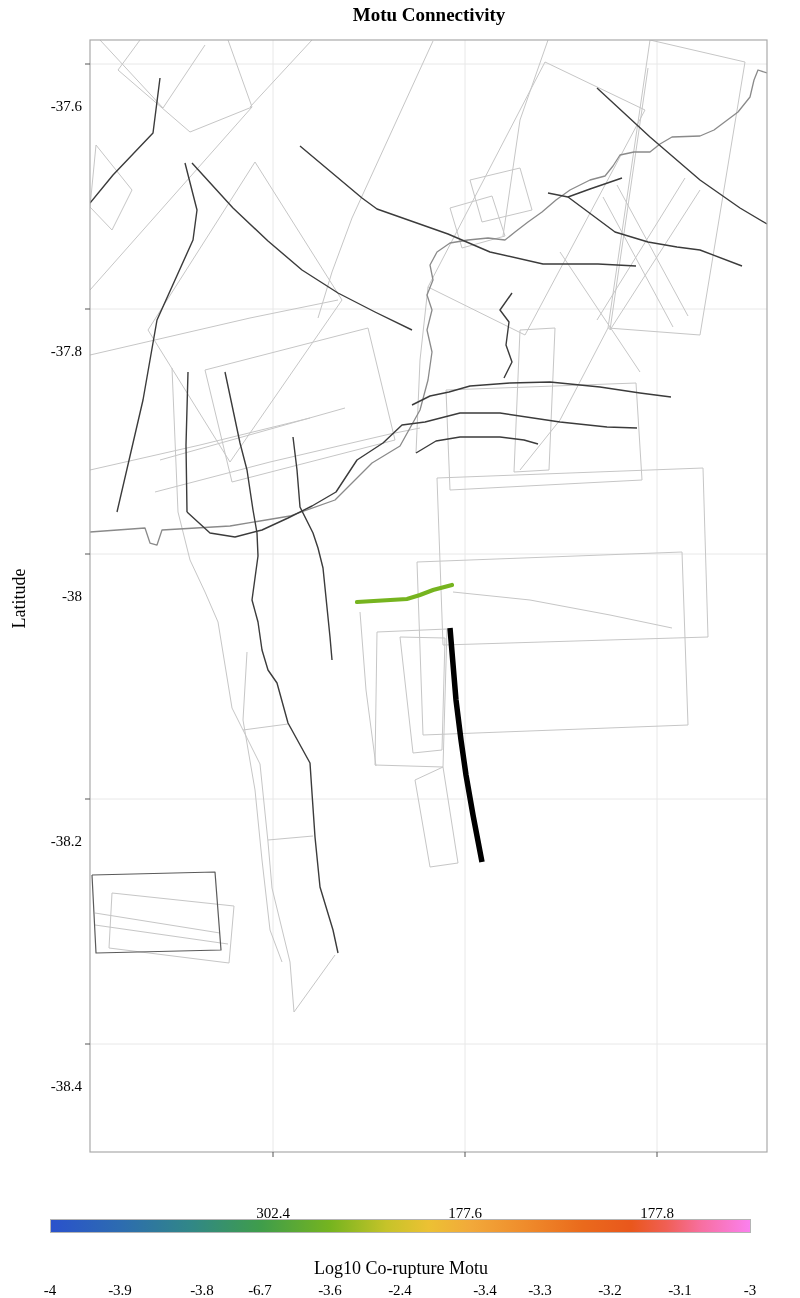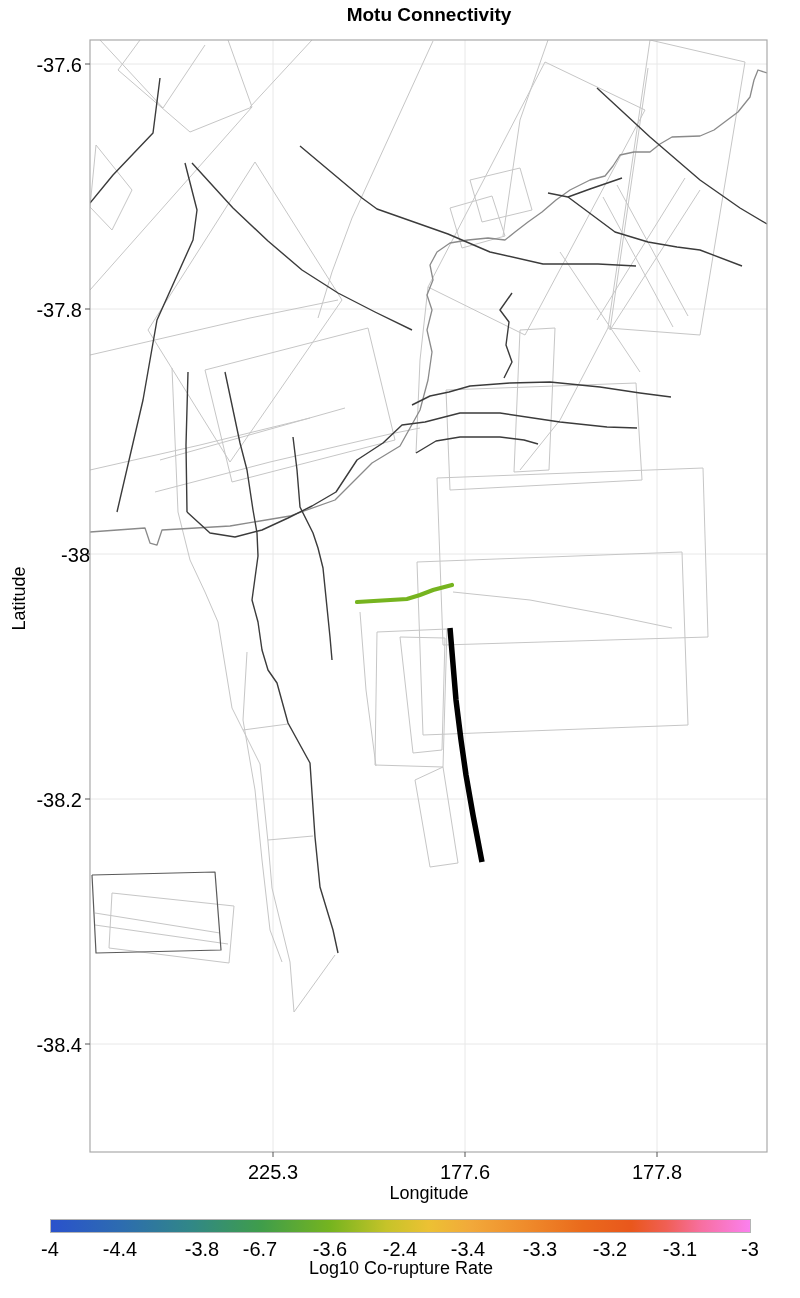--- a/index.html
+++ b/index.html
@@ -1,25 +1,25 @@
 <!DOCTYPE html>
 <html><head>
 <meta charset="utf-8">
 <style>
   html,body{margin:0;padding:0;background:#ffffff;}
   #figure{position:relative;width:800px;height:1298px;background:#ffffff;
-          font-family:Liberation Sans, sans-serif;overflow:hidden;}
+          font-family:Liberation Serif, serif;overflow:hidden;}
   #map-svg{position:absolute;left:0;top:0;}
   .fig-title{position:absolute;left:90px;top:4px;width:678px;text-align:center;
              font-size:19px;font-weight:bold;color:#000;}
   .axis-label{position:absolute;font-size:18px;color:#000;}
   #xlabel{left:90px;top:1183px;width:678px;text-align:center;}
   #ylabel{left:-36px;top:588px;width:110px;text-align:center;
           transform:rotate(-90deg);transform-origin:center;}
-  .tick-label{position:absolute;font-size:20px;color:#000;white-space:nowrap;}
+  .tick-label{position:absolute;font-size:15px;color:#000;white-space:nowrap;margin-top:44px;}
   .ytick{text-align:right;width:70px;}
   .xtick,.cbtick{transform:translateX(-50%);}
   #colorbar{position:absolute;left:50px;top:1219px;width:701px;height:14px;
             border:1px solid #b4b4b4;box-sizing:border-box;}
   #cblabel{left:90px;top:1258px;width:622px;text-align:center;}
 </style>
 </head>
 <body>
 
 <div id="figure">
@@ -100,41 +100,40 @@
       <line x1="465" y1="1152" x2="465" y2="1157" stroke="#555555" stroke-width="1"></line>
       <line x1="657" y1="1152" x2="657" y2="1157" stroke="#555555" stroke-width="1"></line>
       <line x1="85" y1="64" x2="90" y2="64" stroke="#555555" stroke-width="1"></line>
       <line x1="85" y1="309" x2="90" y2="309" stroke="#555555" stroke-width="1"></line>
       <line x1="85" y1="554" x2="90" y2="554" stroke="#555555" stroke-width="1"></line>
       <line x1="85" y1="799" x2="90" y2="799" stroke="#555555" stroke-width="1"></line>
       <line x1="85" y1="1044" x2="90" y2="1044" stroke="#555555" stroke-width="1"></line>
     </svg>
   <div class="fig-title">Motu Connectivity</div>
   <div id="ylabel" class="axis-label">Latitude</div>
-  <div id="xlabel" class="axis-label">Longitude</div>
   <div id="ytick-container">
       <div class="tick-label ytick" style="left: 12px; top: 54px;">-37.6</div>
       <div class="tick-label ytick" style="left: 12px; top: 299px;">-37.8</div>
-      <div class="tick-label ytick" style="left: 20px; top: 544px;">-38</div>
+      <div class="tick-label ytick" style="left: 12px; top: 544px;">-38</div>
       <div class="tick-label ytick" style="left: 12px; top: 789px;">-38.2</div>
       <div class="tick-label ytick" style="left: 12px; top: 1034px;">-38.4</div>
     </div>
   <div id="xtick-container">
-      <div class="tick-label xtick" style="left: 273px; top: 1161px;">225.3</div>
+      <div class="tick-label xtick" style="left: 273px; top: 1161px;">302.4</div>
       <div class="tick-label xtick" style="left: 465px; top: 1161px;">177.6</div>
       <div class="tick-label xtick" style="left: 657px; top: 1161px; text-align: right;">177.8</div>
     </div>
   <div id="colorbar" style="background: linear-gradient(to right, rgb(42, 82, 204) 0%, rgb(45, 108, 176) 10%, rgb(49, 135, 135) 20%, rgb(63, 157, 75) 30%, rgb(118, 180, 31) 40%, rgb(198, 195, 41) 48%, rgb(236, 193, 51) 54%, rgb(242, 169, 58) 60%, rgb(239, 139, 43) 68%, rgb(234, 106, 28) 76%, rgb(233, 87, 28) 83%, rgb(240, 95, 84) 88%, rgb(247, 111, 160) 93%, rgb(251, 128, 238) 100%);"></div>
   <div id="cbtick-container">
       <div class="tick-label cbtick" style="left: 50px; top: 1238px;">-4</div>
-      <div class="tick-label cbtick" style="left: 120px; top: 1238px;">-4.4</div>
+      <div class="tick-label cbtick" style="left: 120px; top: 1238px;">-3.9</div>
       <div class="tick-label cbtick" style="left: 202px; top: 1238px;">-3.8</div>
       <div class="tick-label cbtick" style="left: 260px; top: 1238px;">-6.7</div>
       <div class="tick-label cbtick" style="left: 330px; top: 1238px;">-3.6</div>
       <div class="tick-label cbtick" style="left: 400px; top: 1238px;">-2.4</div>
-      <div class="tick-label cbtick" style="left: 468px; top: 1238px;">-3.4</div>
+      <div class="tick-label cbtick" style="left: 485px; top: 1238px;">-3.4</div>
       <div class="tick-label cbtick" style="left: 540px; top: 1238px;">-3.3</div>
       <div class="tick-label cbtick" style="left: 610px; top: 1238px;">-3.2</div>
       <div class="tick-label cbtick" style="left: 680px; top: 1238px;">-3.1</div>
       <div class="tick-label cbtick" style="left: 750px; top: 1238px;">-3</div>
     </div>
-  <div id="cblabel" class="axis-label">Log10 Co-rupture Rate</div>
+  <div id="cblabel" class="axis-label">Log10 Co-rupture Motu</div>
 </div>
 
 </body></html>

